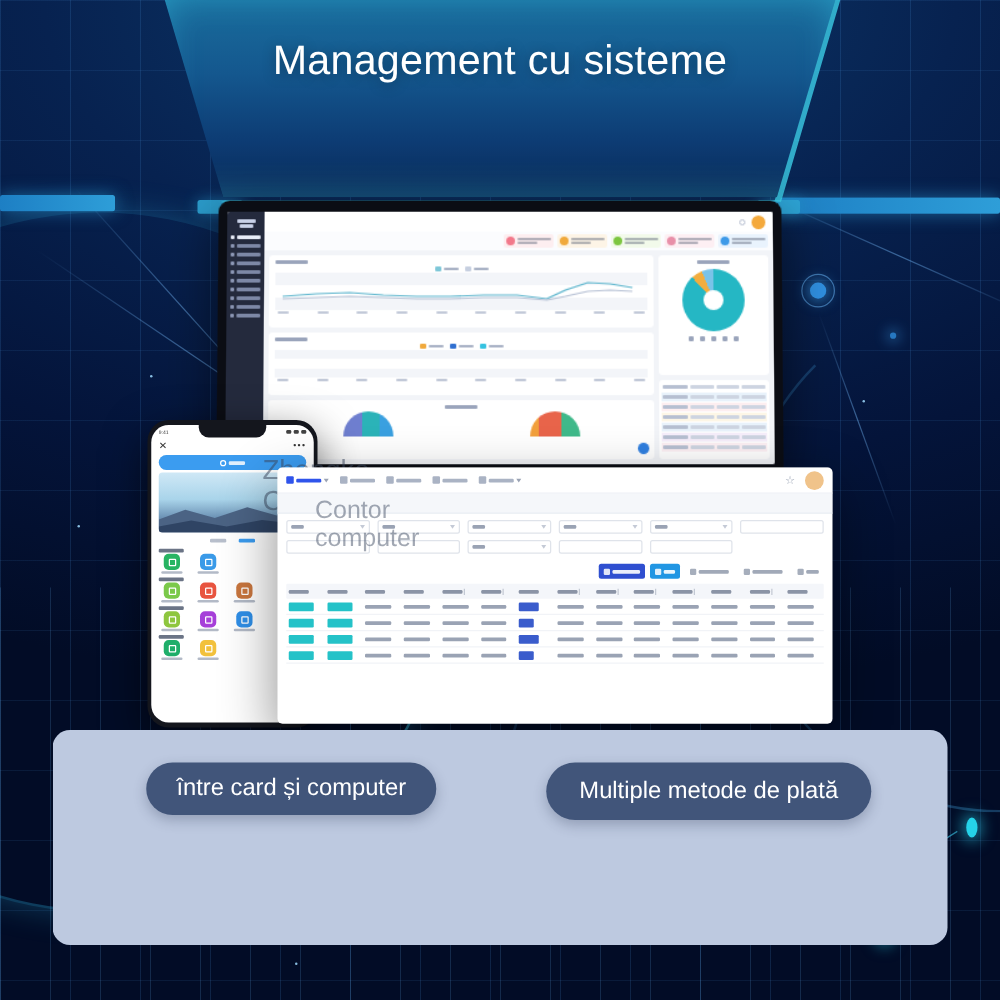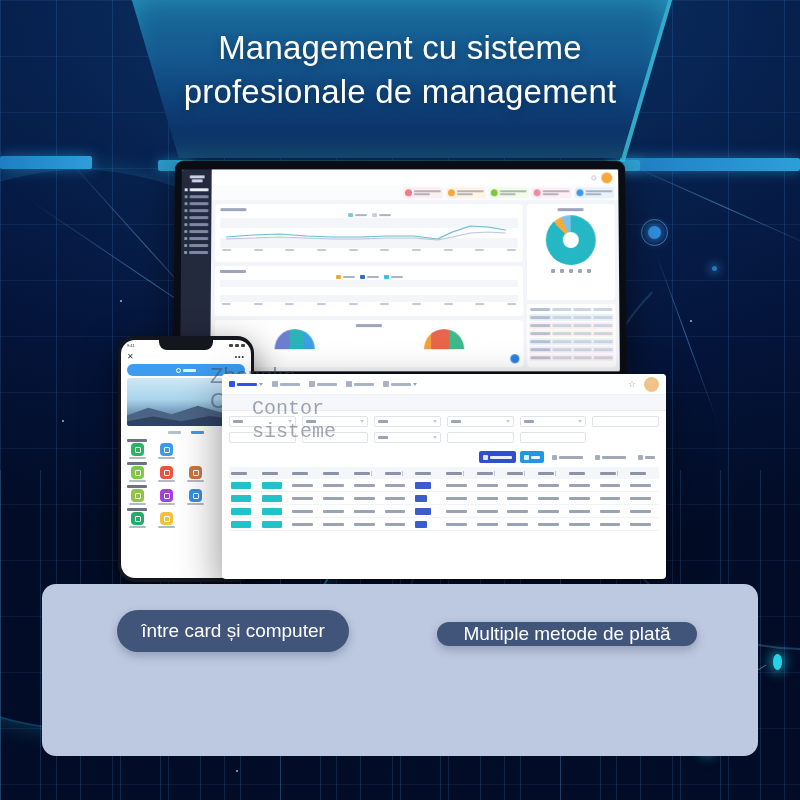--- a/index.html
+++ b/index.html
@@ -272,21 +272,20 @@
 
   <div class="net-dot" style="right:18px;bottom:130px;"></div>
   <div class="net-dot" style="right:88px;bottom:46px;"></div>
   <div class="net-line" style="right:22px;bottom:92px;width:80px;transform:rotate(-32deg);"></div>
 </div>
 
 <div class="header-edge"></div>
 <div class="header-glow"></div>
 <div class="header-title">
   <span>Management cu sisteme</span>
-  <span>profesionale de management</span>
 </div>
 
 <div class="devices">
 
   <div class="tablet">
     <div class="tablet-screen">
       <div class="tb-side">
         <div class="tb-brand">
             <i></i>
             <i></i>
@@ -960,30 +959,30 @@
         <span class="td">
             <i class="v"></i>
           </span>
         <span class="td">
             <i class="v"></i>
           </span>
       </div>
     </div>
   </div>
 
-  <div class="wm2" style="left:252px;top:397px;font-family:Liberation Mono, monospace;">
+  <div class="wm2" style="left:252px;top:397px;">
     <div>Contor</div>
-    <div>sisteme</div>
+    <div>computer</div>
   </div>
 </div>
 
 <div class="panel">
   <div class="pcol">
     <div class="pill">
       <span>între card și computer</span>
     </div>
   </div>
   <div class="pcol">
-    <div class="pill" style="padding:0 26px;margin-top:12px;">
+    <div class="pill" style="padding:11px 26px;">
       <span>Multiple metode de plată</span>
     </div>
   </div>
 </div>
 
 </body></html>

